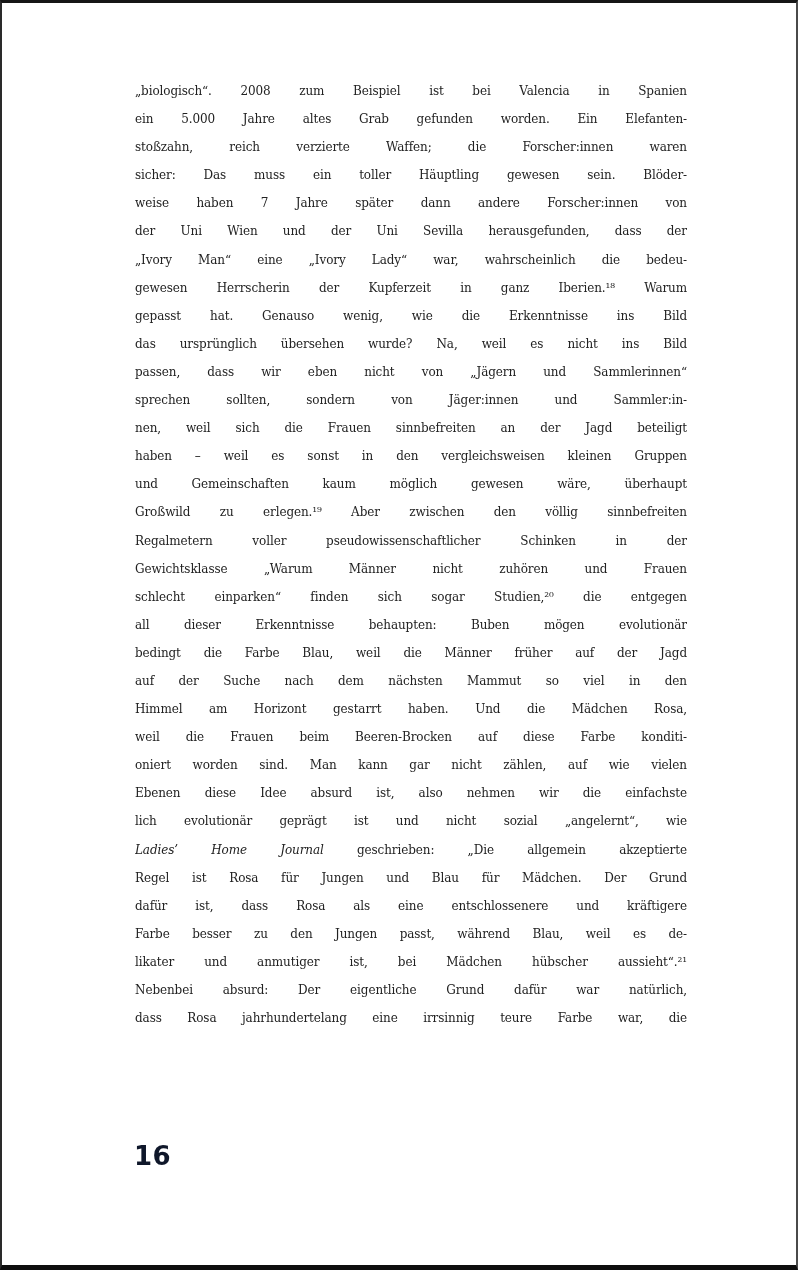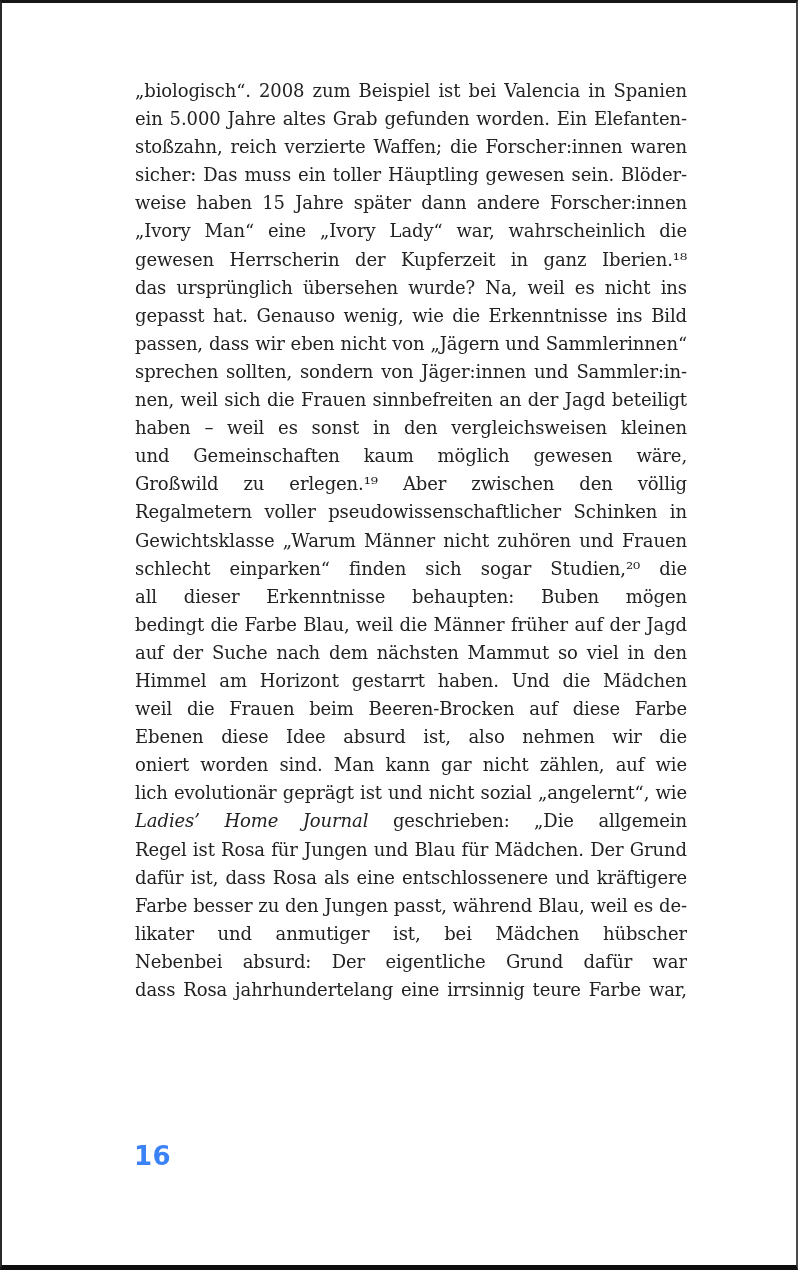--- a/index.html
+++ b/index.html
@@ -20,21 +20,21 @@
     border-left: 2px solid #2a2a2a;
     border-right: 2px solid #4a4a4a;
     pointer-events: none;
   }
   .text-block {
     position: absolute;
     left: 135px;
     top: 77px;
     width: 552px;
     color: #222222;
-    font-size: 18px;
+    font-size: 12px;
   }
   .text-block .line {
     height: 28.1px;
     line-height: 28.1px;
     overflow: hidden;
     text-align: justify;
     -moz-text-align-last: justify;
     text-align-last: justify;
     letter-spacing: -0.1px;
   }
@@ -42,55 +42,56 @@
     font-style: italic;
   }
   .page-number {
     position: absolute;
     left: 134px;
     top: 1141px;
     font-family: "DejaVu Sans", "Liberation Sans", sans-serif;
     font-weight: bold;
     font-size: 26px;
     line-height: 30px;
-    color: #3b82f6;
+    color: #0f172a;
     letter-spacing: 0.5px;
   }
 </style>
 </head>
 <body>
 
 <div class="frame"></div>
 
 <div class="text-block" id="text-block">
     <div class="line"><span>„biologisch“. 2008 zum Beispiel ist bei Valencia in Spanien</span></div>
     <div class="line"><span>ein 5.000 Jahre altes Grab gefunden worden. Ein Elefanten-</span></div>
     <div class="line"><span>stoßzahn, reich verzierte Waffen; die Forscher:innen waren</span></div>
     <div class="line"><span>sicher: Das muss ein toller Häuptling gewesen sein. Blöder-</span></div>
-    <div class="line"><span>weise haben 15 Jahre später dann andere Forscher:innen von</span></div>
+    <div class="line"><span>weise haben 7 Jahre später dann andere Forscher:innen von</span></div>
+    <div class="line"><span>der Uni Wien und der Uni Sevilla herausgefunden, dass der</span></div>
     <div class="line"><span>„Ivory Man“ eine „Ivory Lady“ war, wahrscheinlich die bedeu-</span></div>
     <div class="line"><span>gewesen Herrscherin der Kupferzeit in ganz Iberien.¹⁸ Warum</span></div>
+    <div class="line"><span>gepasst hat. Genauso wenig, wie die Erkenntnisse ins Bild</span></div>
     <div class="line"><span>das ursprünglich übersehen wurde? Na, weil es nicht ins Bild</span></div>
-    <div class="line"><span>gepasst hat. Genauso wenig, wie die Erkenntnisse ins Bild</span></div>
     <div class="line"><span>passen, dass wir eben nicht von „Jägern und Sammlerinnen“</span></div>
     <div class="line"><span>sprechen sollten, sondern von Jäger:innen und Sammler:in-</span></div>
     <div class="line"><span>nen, weil sich die Frauen sinnbefreiten an der Jagd beteiligt</span></div>
     <div class="line"><span>haben – weil es sonst in den vergleichsweisen kleinen Gruppen</span></div>
     <div class="line"><span>und Gemeinschaften kaum möglich gewesen wäre, überhaupt</span></div>
     <div class="line"><span>Großwild zu erlegen.¹⁹ Aber zwischen den völlig sinnbefreiten</span></div>
     <div class="line"><span>Regalmetern voller pseudowissenschaftlicher Schinken in der</span></div>
     <div class="line"><span>Gewichtsklasse „Warum Männer nicht zuhören und Frauen</span></div>
     <div class="line"><span>schlecht einparken“ finden sich sogar Studien,²⁰ die entgegen</span></div>
     <div class="line"><span>all dieser Erkenntnisse behaupten: Buben mögen evolutionär</span></div>
     <div class="line"><span>bedingt die Farbe Blau, weil die Männer früher auf der Jagd</span></div>
     <div class="line"><span>auf der Suche nach dem nächsten Mammut so viel in den</span></div>
     <div class="line"><span>Himmel am Horizont gestarrt haben. Und die Mädchen Rosa,</span></div>
     <div class="line"><span>weil die Frauen beim Beeren-Brocken auf diese Farbe konditi-</span></div>
+    <div class="line"><span>oniert worden sind. Man kann gar nicht zählen, auf wie vielen</span></div>
     <div class="line"><span>Ebenen diese Idee absurd ist, also nehmen wir die einfachste</span></div>
-    <div class="line"><span>oniert worden sind. Man kann gar nicht zählen, auf wie vielen</span></div>
     <div class="line"><span>lich evolutionär geprägt ist und nicht sozial „angelernt“, wie</span></div>
     <div class="line"><em>Ladies’ Home Journal</em><span> geschrieben: „Die allgemein akzeptierte</span></div>
     <div class="line"><span>Regel ist Rosa für Jungen und Blau für Mädchen. Der Grund</span></div>
     <div class="line"><span>dafür ist, dass Rosa als eine entschlossenere und kräftigere</span></div>
     <div class="line"><span>Farbe besser zu den Jungen passt, während Blau, weil es de-</span></div>
     <div class="line"><span>likater und anmutiger ist, bei Mädchen hübscher aussieht“.²¹</span></div>
     <div class="line"><span>Nebenbei absurd: Der eigentliche Grund dafür war natürlich,</span></div>
     <div class="line"><span>dass Rosa jahrhundertelang eine irrsinnig teure Farbe war, die</span></div>
   </div>
 

